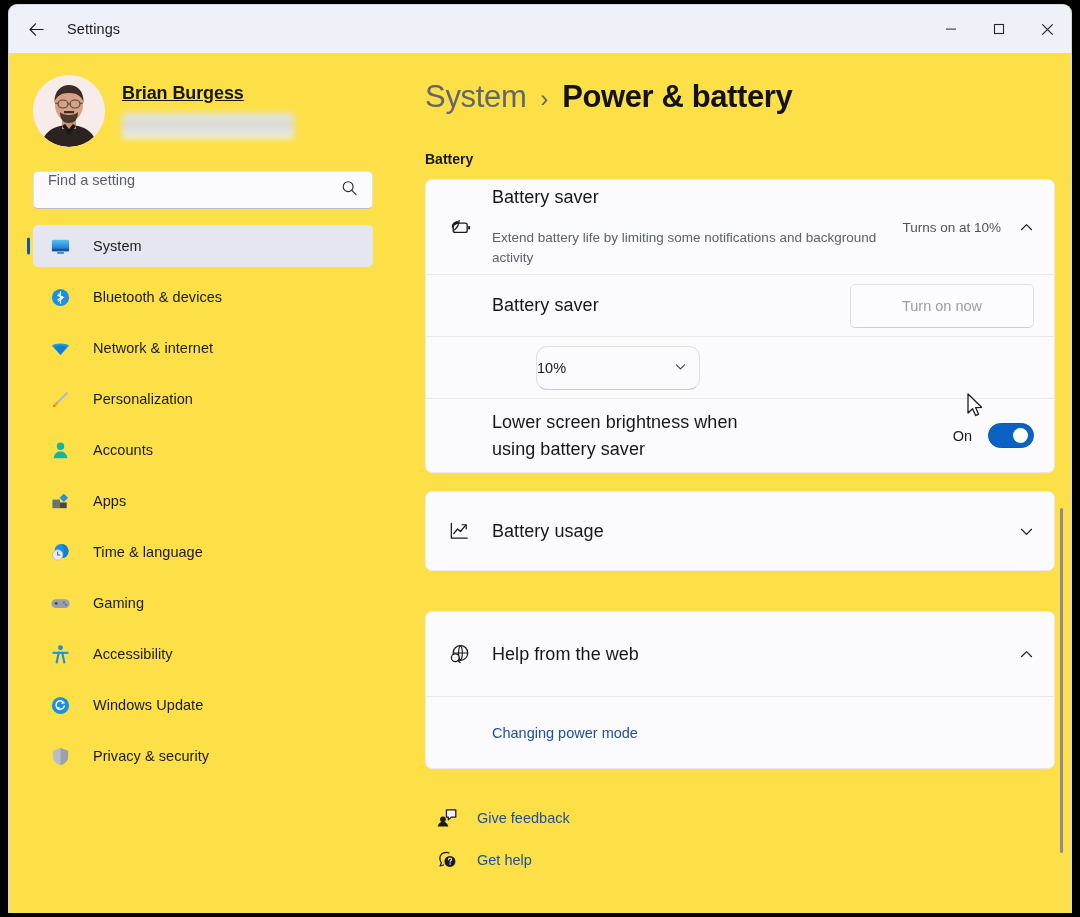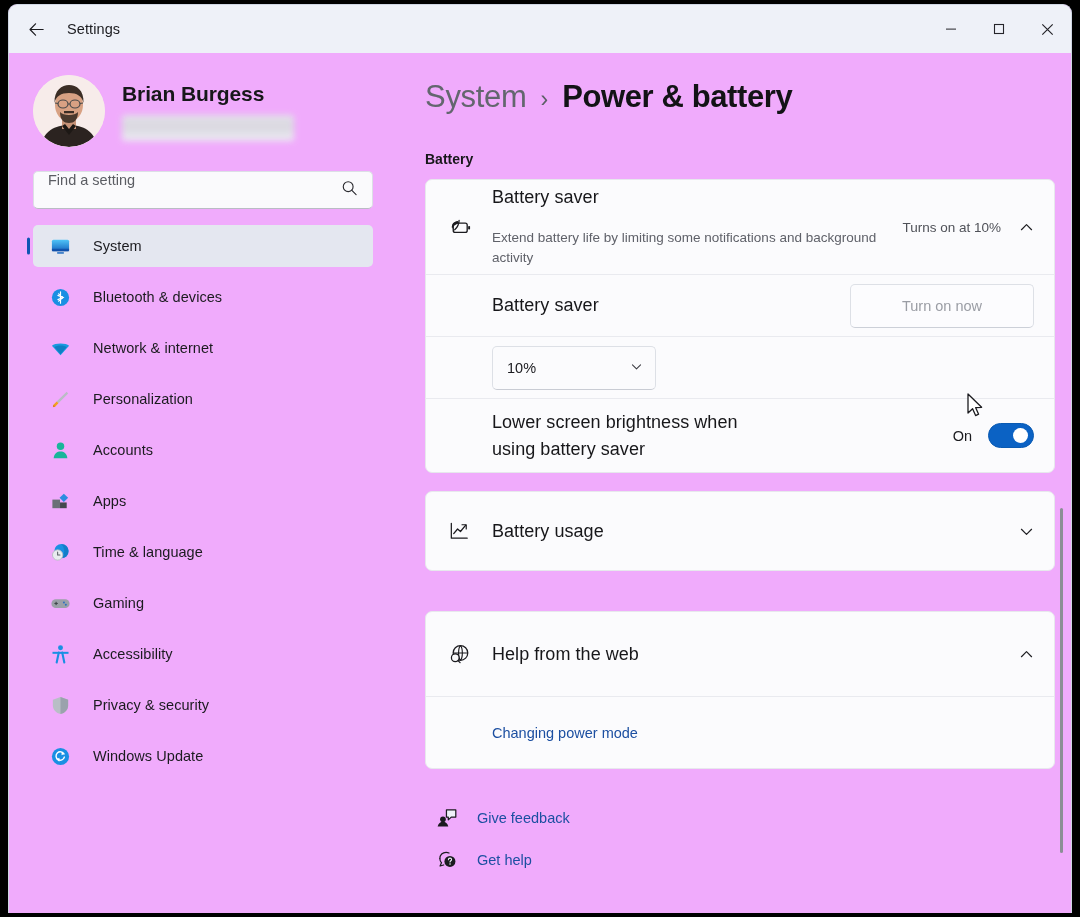--- a/index.html
+++ b/index.html
@@ -9,21 +9,21 @@
     height: 917px;
     overflow: hidden;
     font-family: "Liberation Sans", sans-serif;
     background: #000;
   }
 
   .window {
     position: absolute;
     left: 8px; top: 4px;
     width: 1064px; height: 909px;
-    background: #f0abfc;
+    background: #fde047;
     border-radius: 9px 9px 0 0;
     overflow: hidden;
     border: 1px solid #cfd6e4;
     border-bottom: none;
   }
 
   
   .titlebar {
     position: relative;
     height: 48px;
@@ -72,22 +72,22 @@
   .avatar {
     width: 72px; height: 72px;
     border-radius: 50%;
     overflow: hidden;
     flex: 0 0 72px;
     background: #f6eae9;
     position: relative;
   }
   .profile-text { margin-left: 17px; }
   .profile-name {
-    font-size: 21px; font-weight: bold;
-    color: #17171a; letter-spacing: -.1px;
+    font-size: 18px; font-weight: bold;
+    color: #17171a; letter-spacing: -.1px; text-decoration: underline;
   }
   .profile-email-blur {
     margin-top: 9px;
     width: 172px; height: 26px;
     border-radius: 3px;
     background: linear-gradient(180deg,#e3e5ea 0%, #d8dade 45%, #e6e8ec 80%, #eceef2 100%);
     filter: blur(3px);
     opacity: .95;
   }
 
@@ -225,25 +225,25 @@
     color: #9a9da4;
     display: flex; align-items: center; justify-content: center;
   }
 
   .combobox {
     position: relative;
     width: 164px; height: 44px;
     background: #FBFBFD;
     border: 1px solid #dde0e6;
     border-bottom: 1.4px solid #c9ccd4;
-    border-radius: 5px;
+    border-radius: 11px;
     display: flex; align-items: center;
-    padding-left: 14px;
     font-size: 14.5px;
     color: #1b1b1f;
+    margin-left: 44px;
   }
   .combo-chev {
     position: absolute; right: 12px; top: 50%;
     transform: translateY(-50%);
     color: #3a3a40;
   }
 
   .toggle-wrap { display: flex; align-items: center; gap: 16px; }
   .toggle-label { font-size: 14.5px; color: #1b1b1f; }
   .toggle {
@@ -487,37 +487,37 @@
               <path d="M2.6 8.2 h16.8 v2.1 h-16.8 z" fill="#1a8fe3" rx="1"></path>
               <path d="M9.2 9 L7 19.4 M12.8 9 L15 19.4" stroke="#1a8fe3" stroke-width="2.2" stroke-linecap="round"></path>
             </svg>
           </span>
           <span class="navlabel">Accessibility</span>
         </div>
 
         <div class="navitem">
           <span class="navicon">
             <svg width="21" height="21" viewBox="0 0 22 22">
-              <path d="M11 2 L19 5 V11 C19 15.6 15.6 18.8 11 20 C6.4 18.8 3 15.6 3 11 V5 Z" fill="#b8bec6"></path>
-              <path d="M11 2 L19 5 V11 C19 15.6 15.6 18.8 11 20 Z" fill="#9aa2ac"></path>
-            </svg>
-          </span>
-          <span class="navlabel">Privacy &amp; security</span>
-        </div>
-
-        <div class="navitem">
-          <span class="navicon">
-            <svg width="21" height="21" viewBox="0 0 22 22">
               <circle cx="11" cy="11" r="9" fill="#1a8fe3"></circle>
               <path d="M14.6 8.4 A4.4 4.4 0 1 0 15 11.6" stroke="#fff" stroke-width="1.5" fill="none" stroke-linecap="round"></path>
               <path d="M12.2 5.6 L15.3 8.1 L12.1 9.6 Z" fill="#fff"></path>
               <path d="M9.8 16.4 L6.7 13.9 L9.9 12.4 Z" fill="#fff"></path>
             </svg>
           </span>
           <span class="navlabel">Windows Update</span>
+        </div>
+
+        <div class="navitem">
+          <span class="navicon">
+            <svg width="21" height="21" viewBox="0 0 22 22">
+              <path d="M11 2 L19 5 V11 C19 15.6 15.6 18.8 11 20 C6.4 18.8 3 15.6 3 11 V5 Z" fill="#b8bec6"></path>
+              <path d="M11 2 L19 5 V11 C19 15.6 15.6 18.8 11 20 Z" fill="#9aa2ac"></path>
+            </svg>
+          </span>
+          <span class="navlabel">Privacy &amp; security</span>
         </div>
 
       </div>
     </div>
 
     <div class="content">
 
       <div class="breadcrumb">
         <span class="bc-parent">System</span>
         <span class="bc-sep">›</span>

